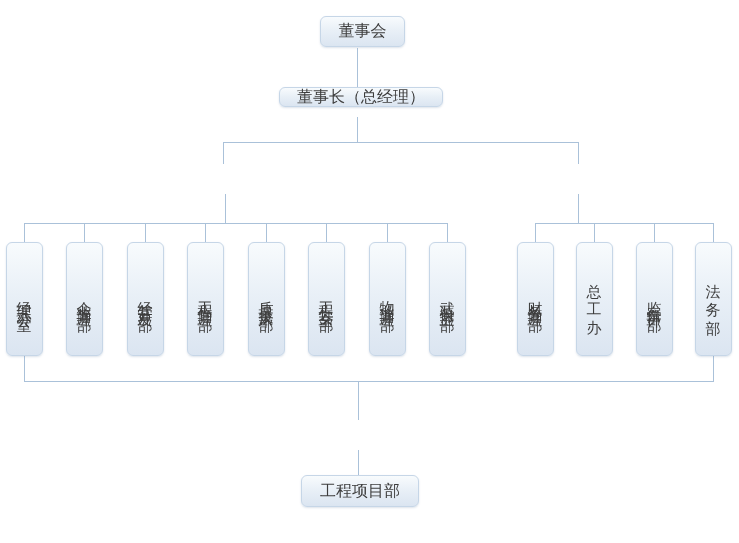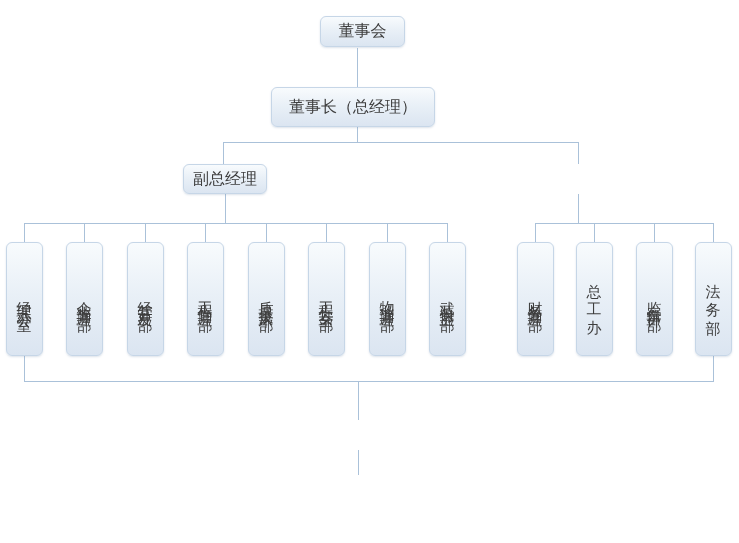--- a/index.html
+++ b/index.html
@@ -61,27 +61,24 @@
   <div class="line v" style="left:24px;top:356px;height:25px"></div>
   <div class="line v" style="left:713px;top:356px;height:25px"></div>
   <div class="line h" style="left:24px;top:381px;width:690px"></div>
   <div class="line v" style="left:358px;top:381px;height:39px"></div>
   <div class="line v" style="left:358px;top:450px;height:25px"></div>
 
   <div class="node h" style="left:320px;top:16px;width:85px;height:31px">
     <span>董事会</span>
   </div>
 
-  <div class="node h" style="left:271px;top:87px;width:164px;height:40px">
+  <div class="node h" style="left:279px;top:87px;width:164px;height:20px">
     <span>董事长（总经理）</span>
   </div>
 
-  <div class="node h" style="left:183px;top:164px;width:84px;height:30px">
-    <span>副总经理</span>
-  </div>
 
   <div class="node v" style="left:6px;top:242px;width:37px;height:114px">
     <span class="char5">经理办公室</span>
   </div>
   <div class="node v" style="left:66px;top:242px;width:37px;height:114px">
     <span class="char5">企业管理部</span>
   </div>
   <div class="node v" style="left:127px;top:242px;width:37px;height:114px">
     <span class="char5">经营开发部</span>
   </div>
@@ -107,14 +104,17 @@
   <div class="node v" style="left:576px;top:242px;width:37px;height:114px">
     <span class="char3">总工办</span>
   </div>
   <div class="node v" style="left:636px;top:242px;width:37px;height:114px">
     <span class="char5">监察审计部</span>
   </div>
   <div class="node v" style="left:695px;top:242px;width:37px;height:114px">
     <span class="char3">法务部</span>
   </div>
 
+  <div class="node h" style="left:301px;top:475px;width:118px;height:32px">
+    <span>工程项目部</span>
+  </div>
 
 </div>
 
 </body></html>

